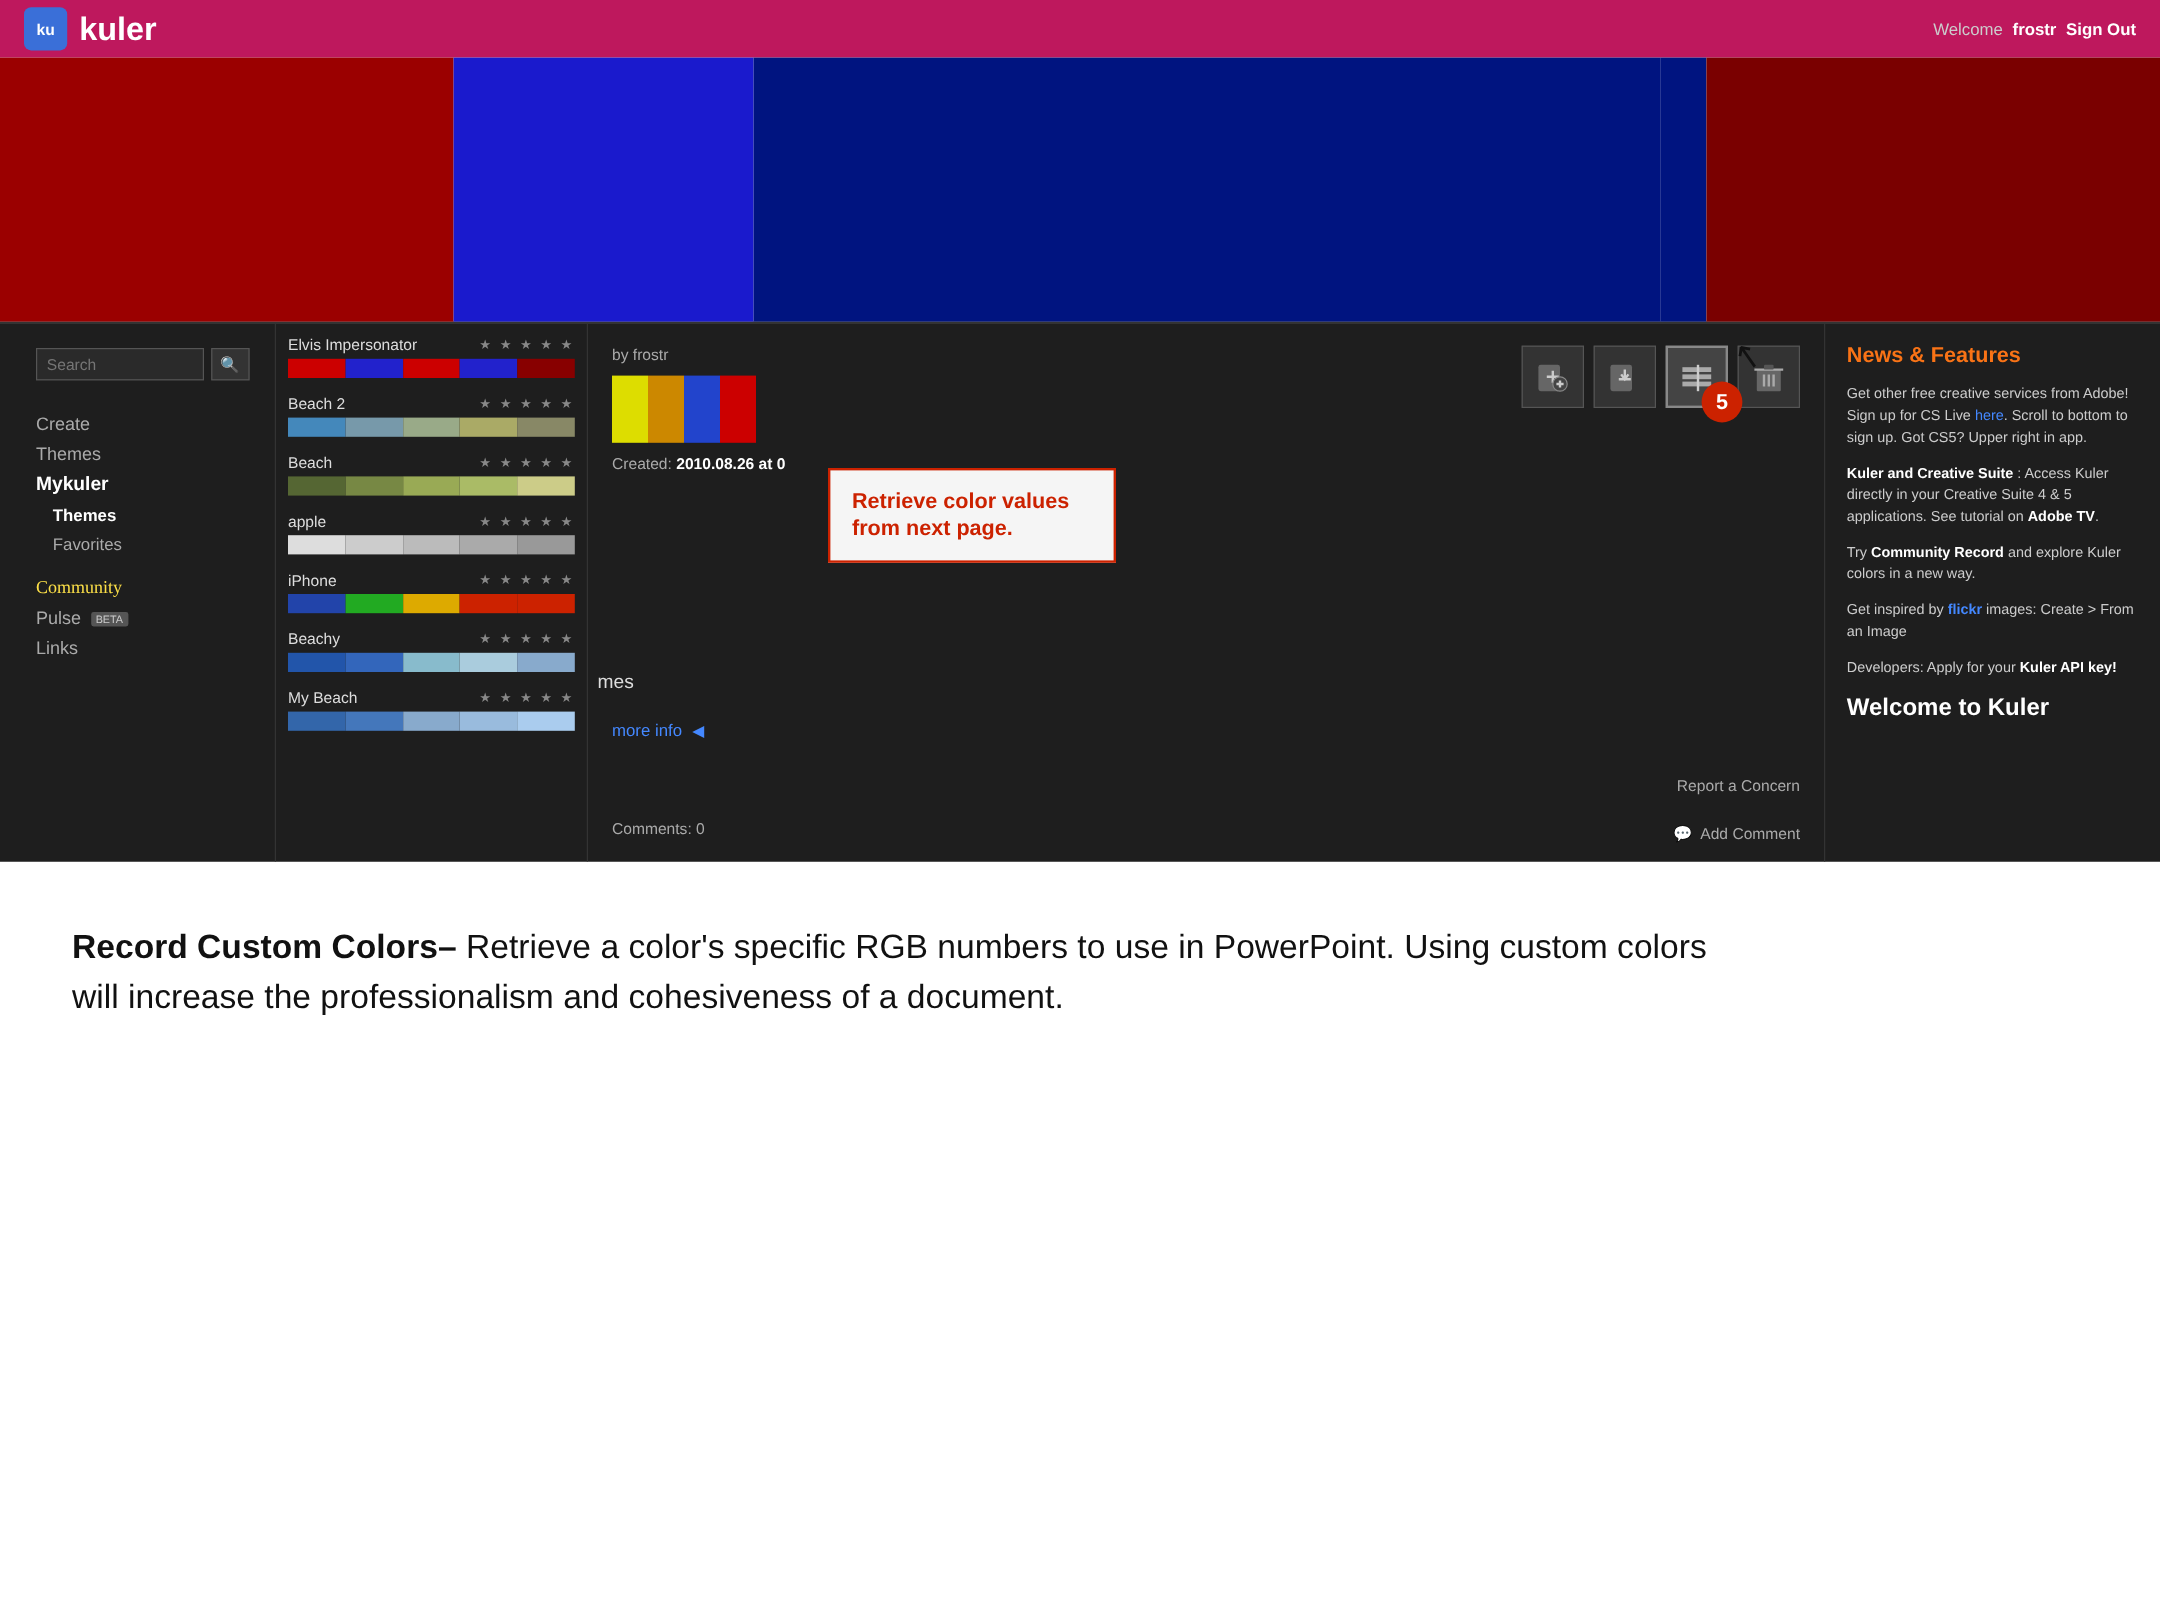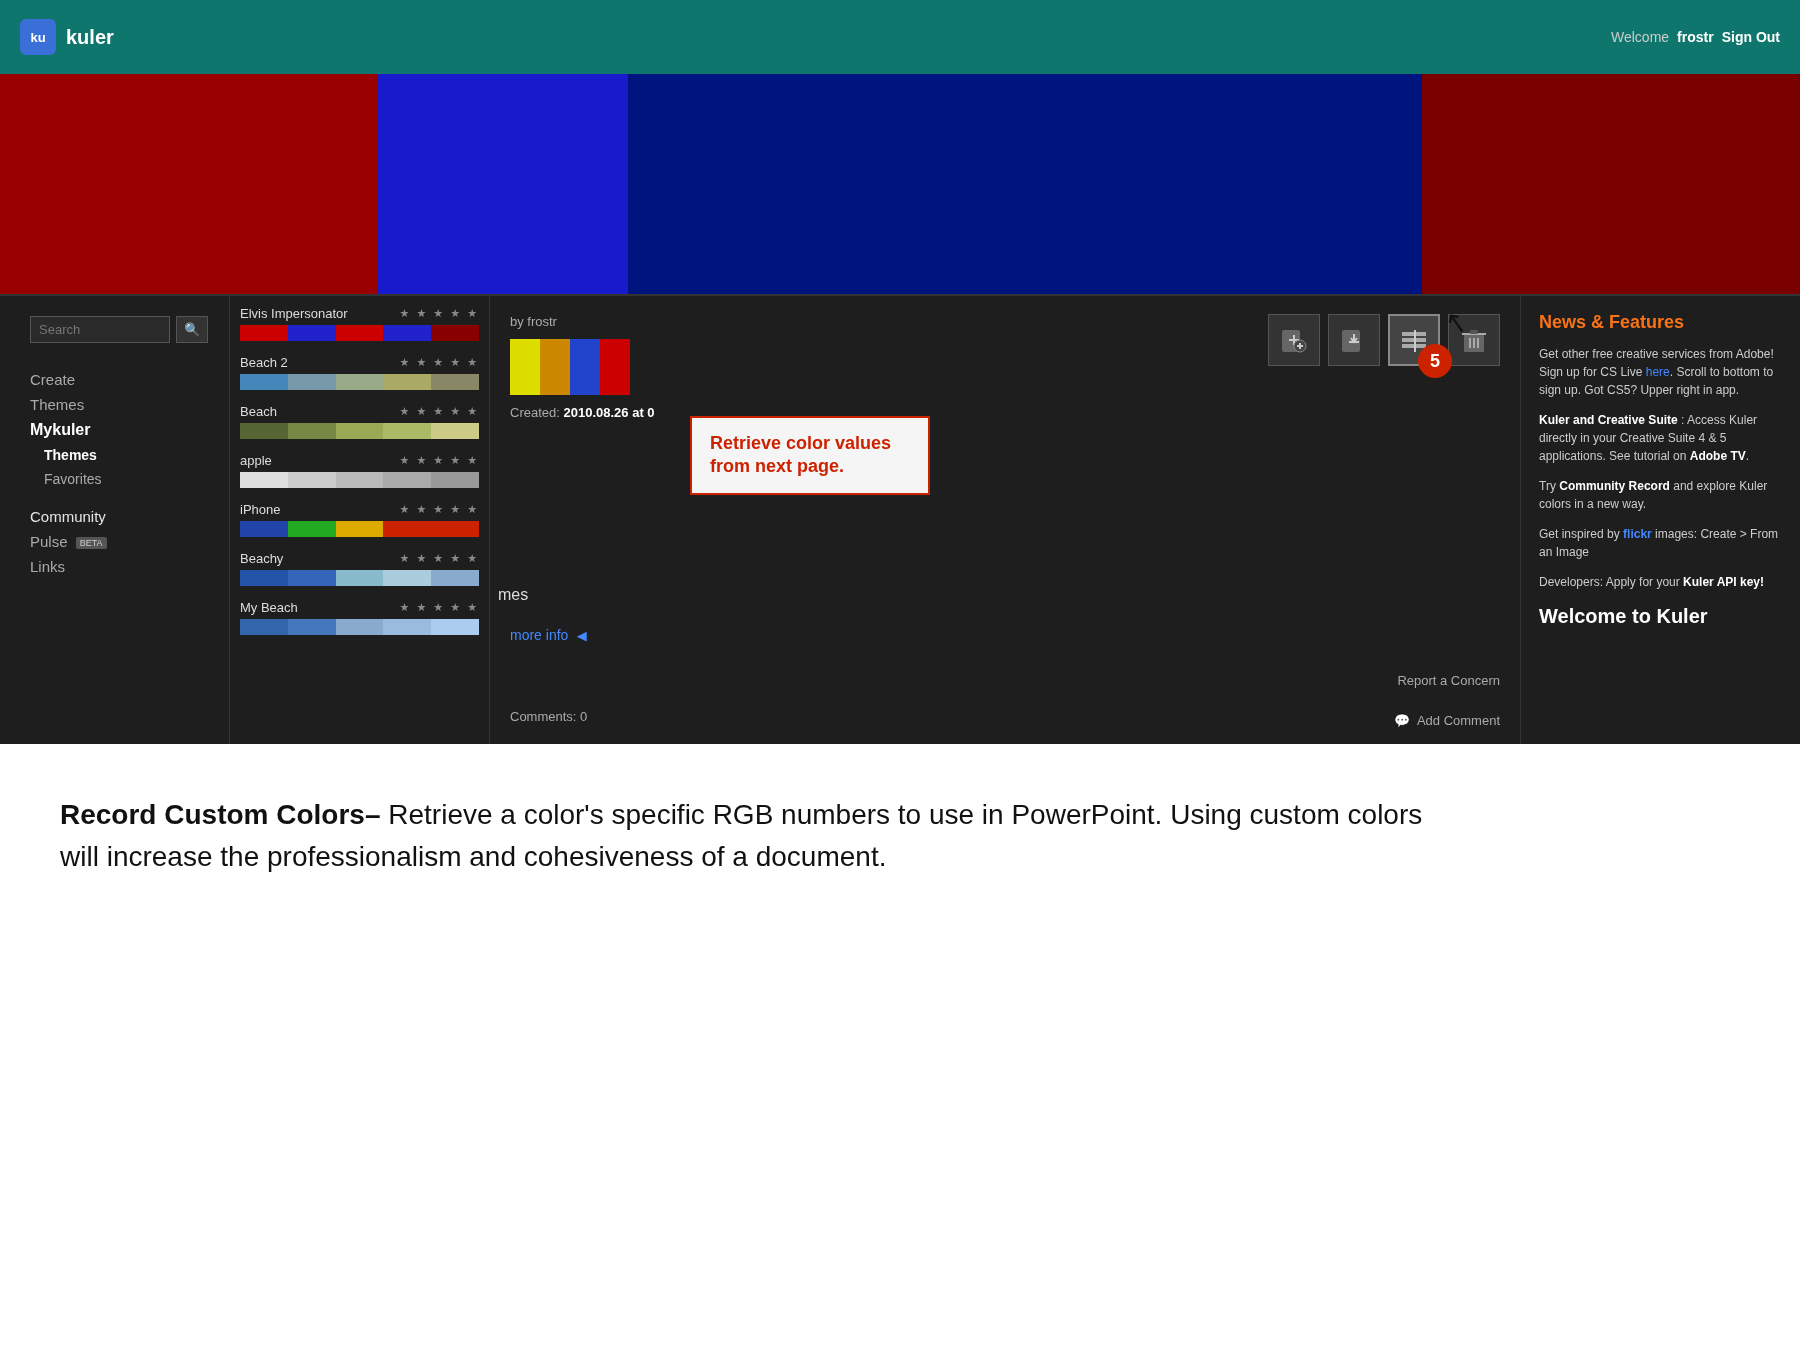--- a/index.html
+++ b/index.html
@@ -1,40 +1,40 @@
 <!DOCTYPE html>
 <html><head>
   <meta charset="utf-8">
   <style>
     * { margin: 0; padding: 0; box-sizing: border-box; }
     body { background: #ffffff; font-family: Arial, sans-serif; width: 1800px; min-height: 1350px; }
 
     
     .header {
-      background: #0f766e;
-      height: 74px;
+      background: #be185d;
+      height: 48px;
       display: flex;
       align-items: center;
       padding: 0 20px;
       justify-content: space-between;
     }
     .logo-area {
       display: flex;
       align-items: center;
       gap: 10px;
     }
     .logo-badge {
       width: 36px; height: 36px;
       background: #3a6fd8;
       border-radius: 6px;
       display: flex; align-items: center; justify-content: center;
       color: white; font-size: 13px; font-weight: bold;
     }
     .logo-text {
-      color: white; font-size: 20px; font-weight: bold;
+      color: white; font-size: 27px; font-weight: bold;
     }
     .header-right {
       color: #cccccc;
       font-size: 14px;
       display: flex; align-items: center; gap: 8px;
     }
     .header-right strong { color: white; }
     .sign-out-btn {
       color: white;
       font-size: 14px;
@@ -90,21 +90,21 @@
       font-size: 13px;
     }
     .nav-item {
       color: #aaaaaa;
       font-size: 15px;
       margin-bottom: 8px;
       cursor: pointer;
     }
     .nav-item.bold { color: #ffffff; font-weight: bold; font-size: 16px; }
     .nav-item.indent { padding-left: 14px; font-size: 14px; }
-    .nav-item.section-header { color: #e5e5e5; font-size: 15px; margin-top: 21px; }
+    .nav-item.section-header { color: #fde047; font-size: 15px; margin-top: 21px; font-family: Liberation Serif, serif; }
     .beta-badge {
       background: #555;
       color: #ccc;
       font-size: 9px;
       padding: 1px 4px;
       border-radius: 2px;
       margin-left: 4px;
       vertical-align: middle;
     }
 

